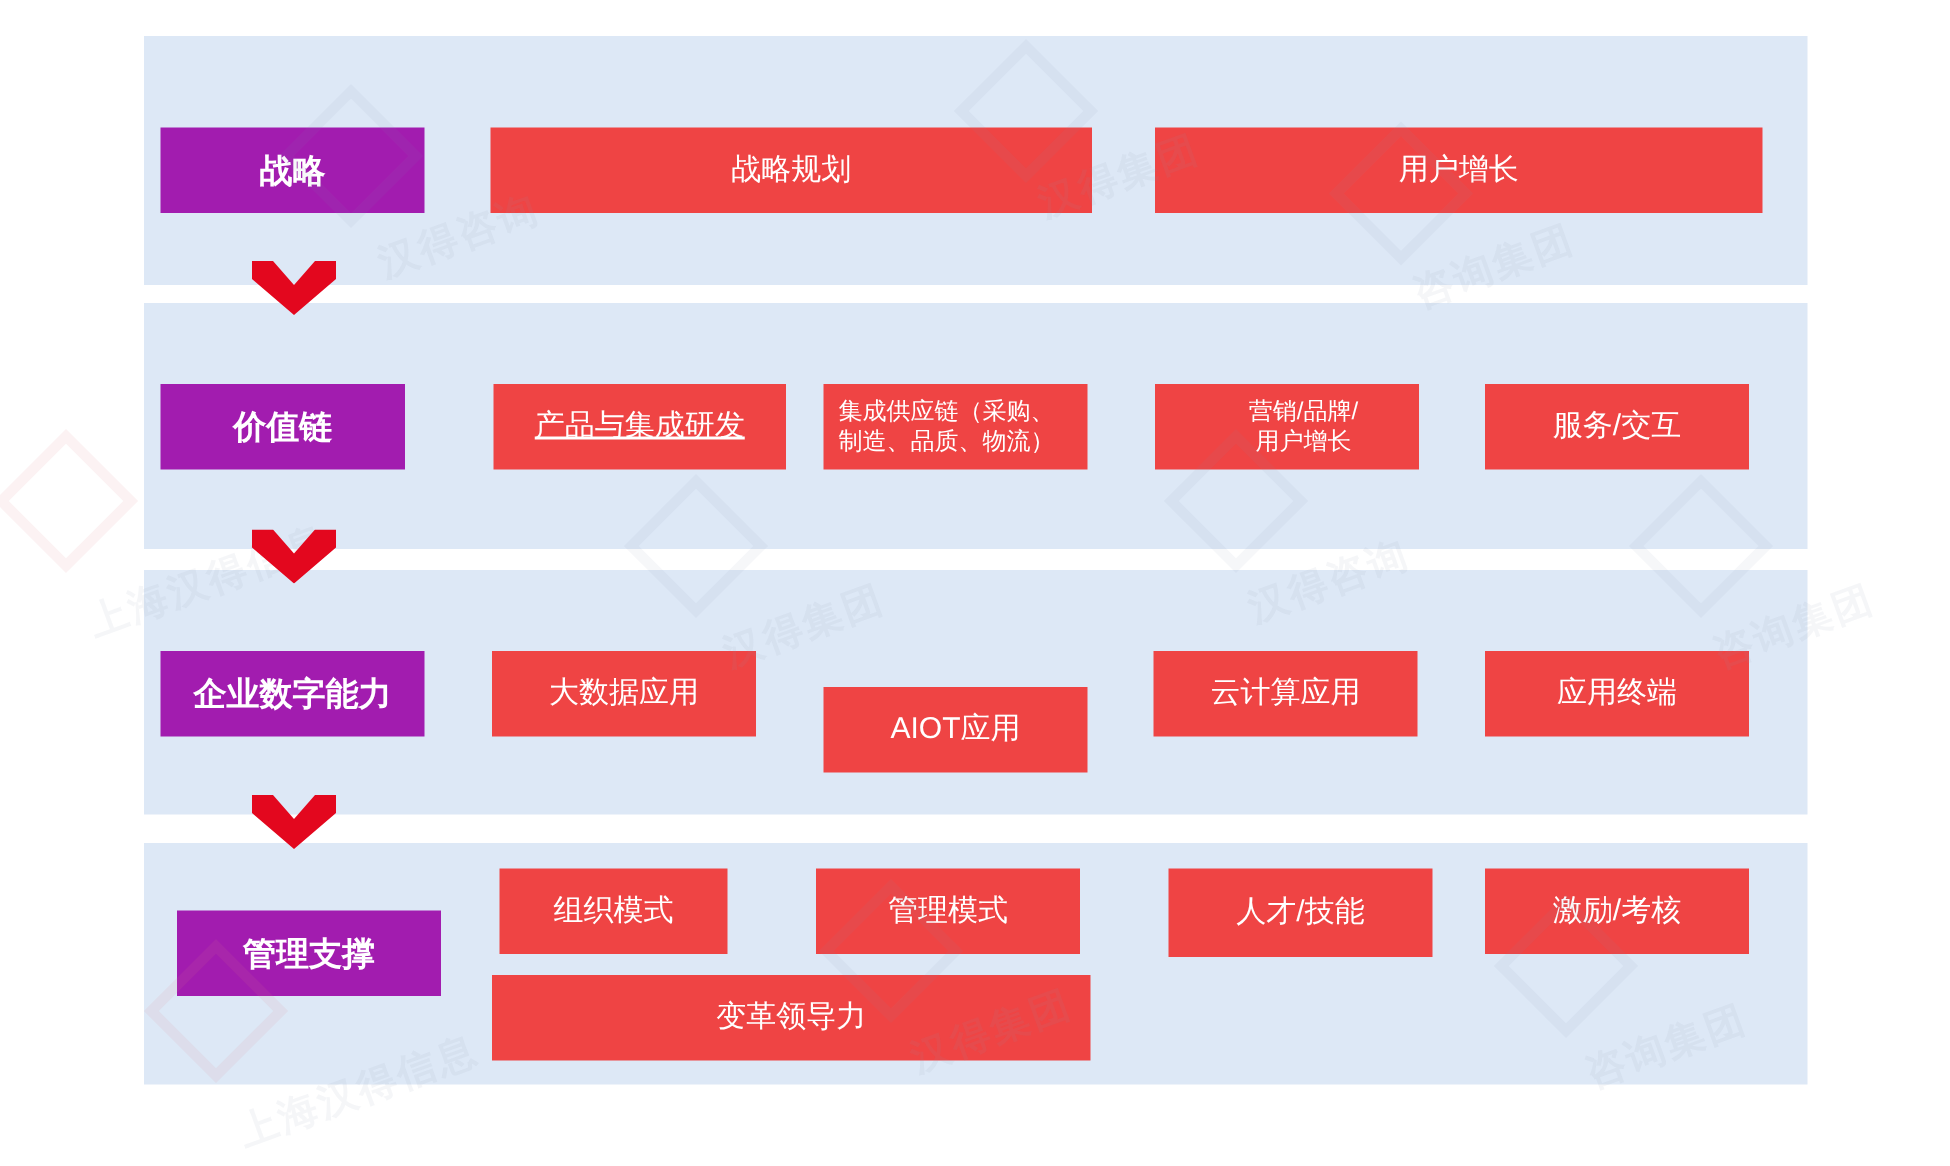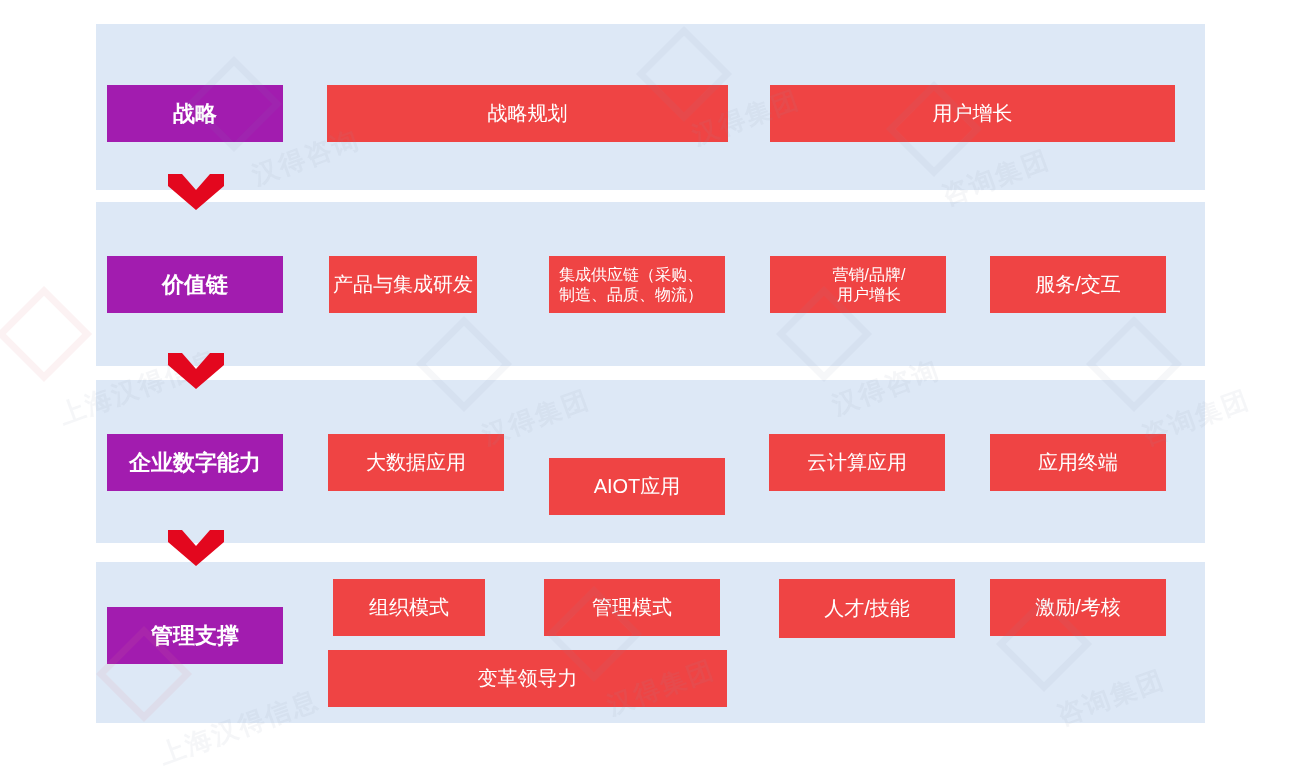--- a/index.html
+++ b/index.html
@@ -143,25 +143,25 @@
   <div class="box secondary" style="left:770px; top:85px; width:405px; height:57px;">
     <span class="box-label">用户增长</span>
   </div>
 
   <svg class="arrow" style="left:168px; top:174px;" width="56" height="36" viewBox="0 0 56 36">
     <polygon points="0,0 14,0 28,16 42,0 56,0 56,12 28,36 0,12" fill="#e3071e"></polygon>
   </svg>
 
   <div class="band" style="left:96px; top:202px; width:1109px; height:164px;"></div>
 
-  <div class="box primary" style="left:107px; top:256px; width:176px; height:57px;">
+  <div class="box primary" style="left:107px; top:256px; width:163px; height:57px;">
     <span class="box-label">价值链</span>
   </div>
 
-  <div class="box secondary" style="left:329px; top:256px; width:148px; height:57px;">
+  <div class="box secondary" style="left:329px; top:256px; width:195px; height:57px;text-decoration:underline;">
     <span class="box-label">产品与集成研发</span>
   </div>
 
   <div class="box secondary small-text left-align" style="left:549px; top:256px; width:176px; height:57px;text-align:right;">
     <span class="box-label">集成供应链（采购、
 制造、品质、物流）</span>
   </div>
 
   <div class="box secondary small-text" style="left:770px; top:256px; width:176px; height:57px;">
     <span class="box-label">营销/品牌/
@@ -197,21 +197,21 @@
   <div class="box secondary" style="left:990px; top:434px; width:176px; height:57px;">
     <span class="box-label">应用终端</span>
   </div>
 
   <svg class="arrow" style="left:168px; top:530px;" width="56" height="36" viewBox="0 0 56 36">
     <polygon points="0,0 14,0 28,16 42,0 56,0 56,12 28,36 0,12" fill="#e3071e"></polygon>
   </svg>
 
   <div class="band" style="left:96px; top:562px; width:1109px; height:161px;"></div>
 
-  <div class="box primary" style="left:107px; top:607px; width:176px; height:57px;">
+  <div class="box primary" style="left:118px; top:607px; width:176px; height:57px;">
     <span class="box-label">管理支撑</span>
   </div>
 
   <div class="box secondary" style="left:333px; top:579px; width:152px; height:57px;">
     <span class="box-label">组织模式</span>
   </div>
 
   <div class="box secondary" style="left:544px; top:579px; width:176px; height:57px;">
     <span class="box-label">管理模式</span>
   </div>

